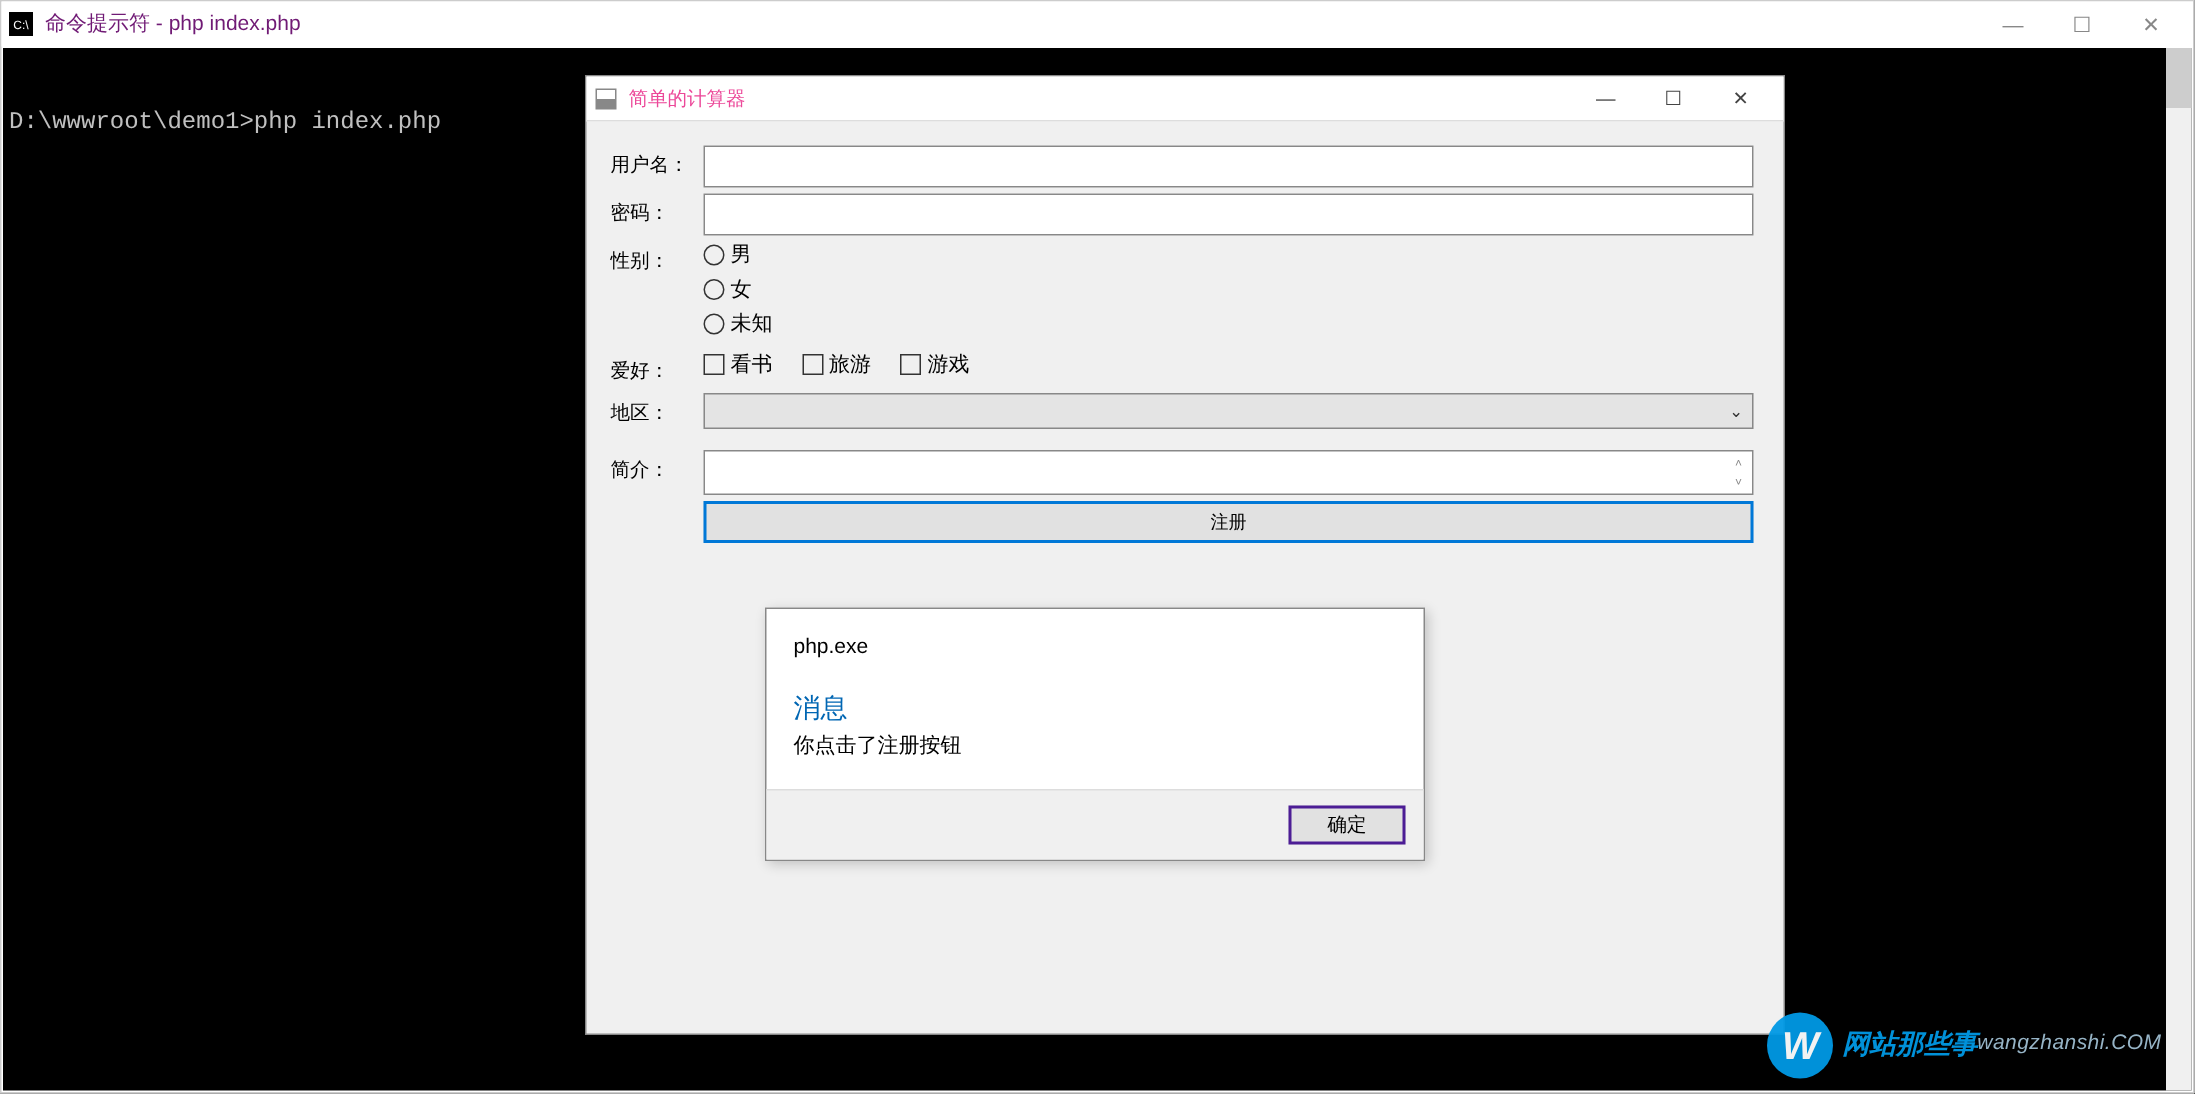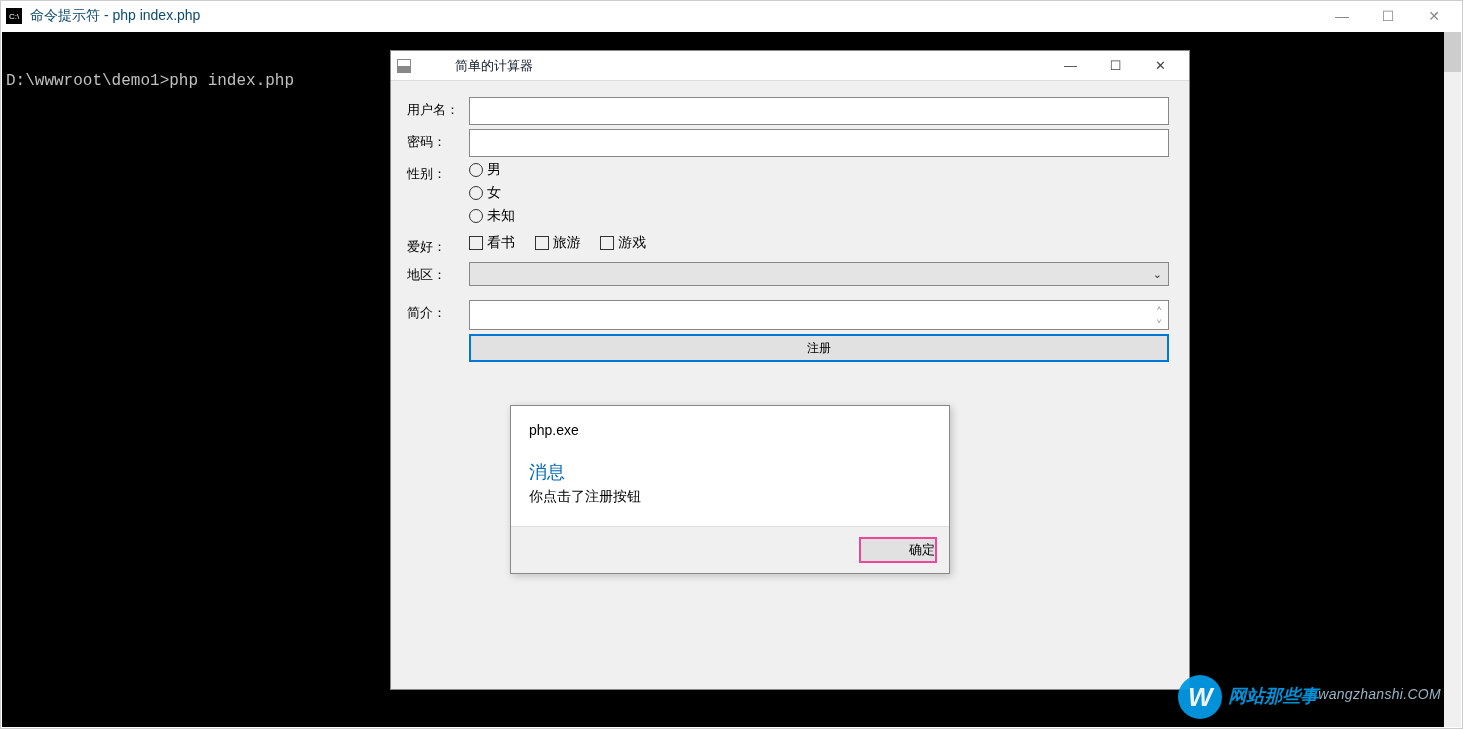--- a/index.html
+++ b/index.html
@@ -26,21 +26,21 @@
   padding: 0 5px;
   color: #888;
 }
 .outer-titlebar .icon {
   width: 16px; height: 16px;
   background: #000;
   margin-right: 8px;
   display: flex; align-items: center; justify-content: center;
   font-size: 8px; color: #fff;
 }
-.outer-titlebar .title { flex: 1; font-size: 14px; color: #0c4a6e; }
+.outer-titlebar .title { flex: 1; font-size: 14px; color: #701a75; }
 .outer-titlebar .win-controls { display: flex; gap: 0; }
 .outer-titlebar .win-btn {
   width: 46px; height: 30px;
   display: flex; align-items: center; justify-content: center;
   color: #888; font-size: 14px;
 }
 .terminal {
   position: absolute;
   top: 31px; left: 1px; right: 1px; bottom: 1px;
   background: #000;
@@ -78,21 +78,21 @@
   align-items: center;
   padding: 0 6px;
   border-bottom: 1px solid #ddd;
 }
 .inner-titlebar .app-icon {
   width: 14px; height: 14px;
   border: 1px solid #888;
   background: linear-gradient(to bottom, #fff 50%, #888 50%);
   margin-right: 8px;
 }
-.inner-titlebar .title { flex: 1; color: #0f172a; font-size: 13px; margin-left: 36px; }
+.inner-titlebar .title { flex: 1; color: #ec4899; font-size: 13px; }
 .inner-titlebar .win-controls { display: flex; }
 .inner-titlebar .win-btn {
   width: 45px; height: 28px;
   display: flex; align-items: center; justify-content: center;
   color: #444; font-size: 13px;
 }
 
 .form-area {
   padding: 16px;
 }
@@ -191,23 +191,23 @@
 .msg-dialog .footer {
   background: #f0f0f0;
   padding: 10px 12px;
   display: flex;
   justify-content: flex-end;
   border-top: 1px solid #ddd;
 }
 .msg-dialog .ok-btn {
   width: 78px; height: 26px;
   background: #e1e1e1;
-  border: 2px solid #ec4899;
+  border: 2px solid #4c1d95;
   font-size: 13px;
-  display: flex; align-items: center; justify-content: flex-end;
+  display: flex; align-items: center; justify-content: center;
 }
 
 .watermark {
   position: absolute;
   right: 22px; bottom: 10px;
   display: flex; align-items: center;
   gap: 6px;
   opacity: 0.95;
 }
 .watermark .circle {

